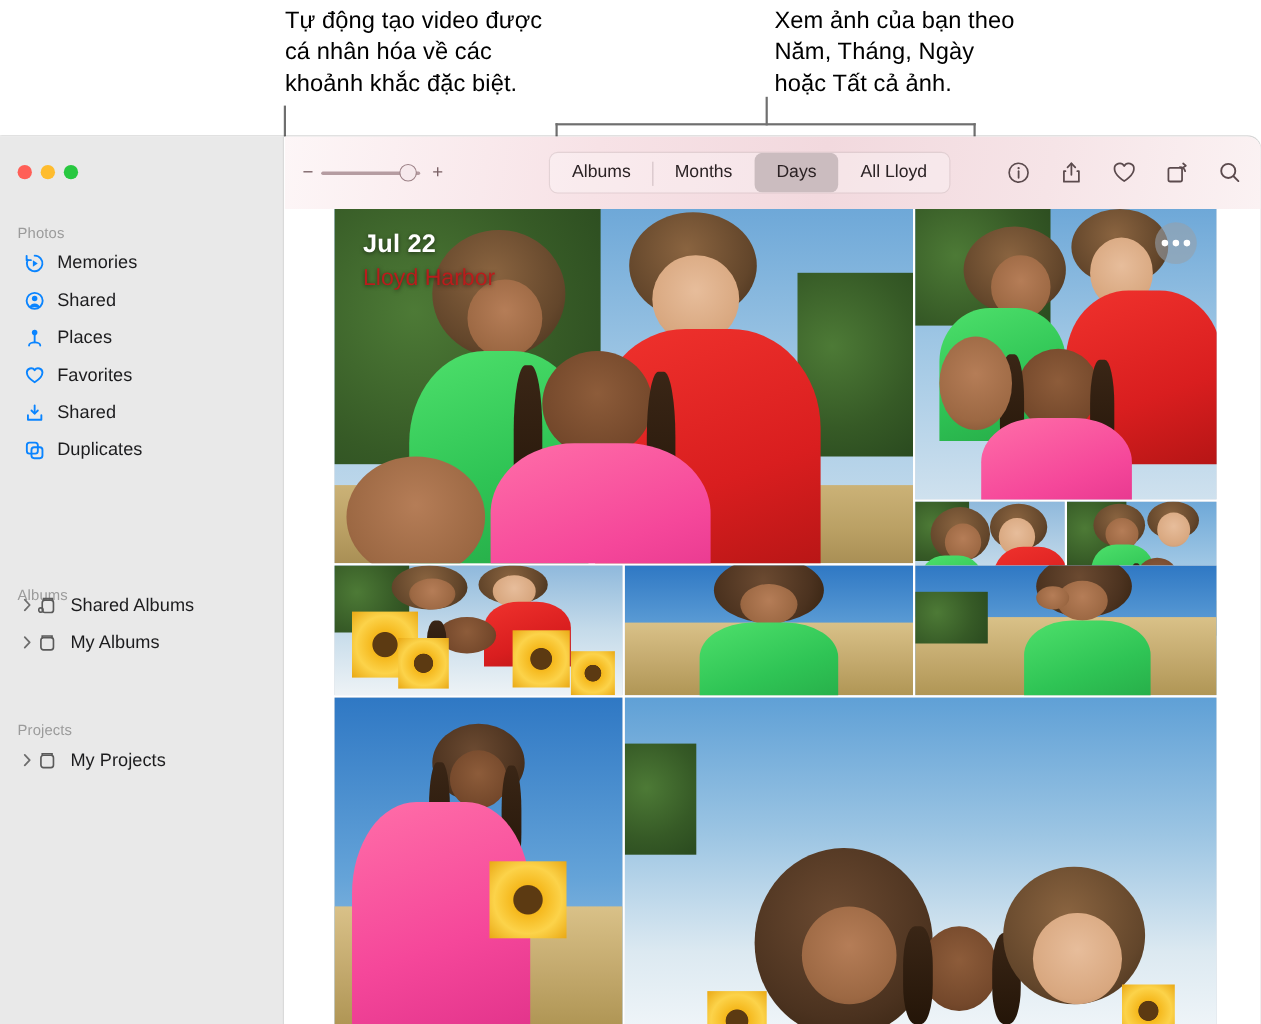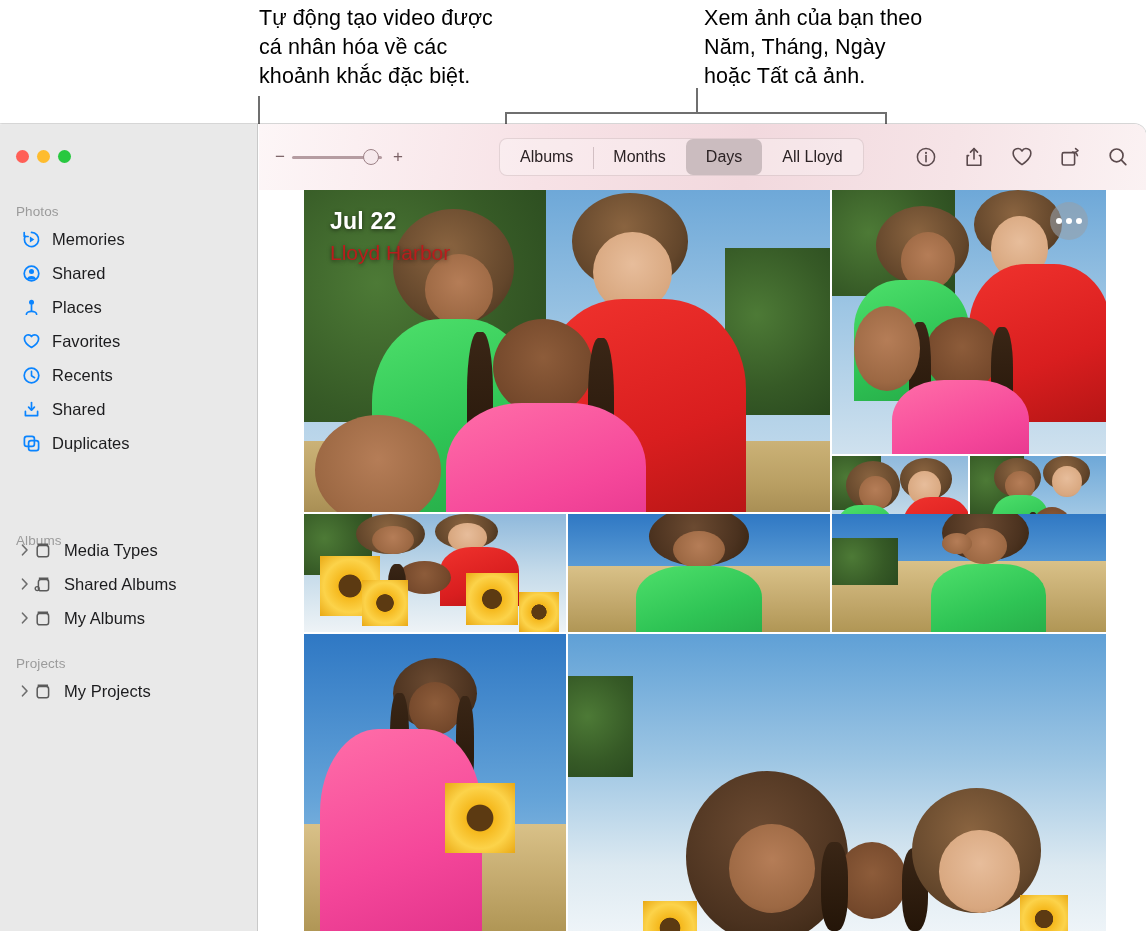--- a/index.html
+++ b/index.html
@@ -291,29 +291,20 @@
 
         <div class="sb-row">
           <span class="sb-icon">
             <svg width="19" height="18" viewBox="0 0 19 18">
               <path d="M9.5 15.5S2.4 11.2 2.4 6.7A3.9 3.9 0 0 1 9.5 4.5 3.9 3.9 0 0 1 16.6 6.7c0 4.5-7.1 8.8-7.1 8.8z" fill="none" stroke="#0a84ff" stroke-width="1.7" stroke-linejoin="round"></path>
             </svg>
           </span>
           <span class="sb-label">Favorites</span>
         </div>
 
-        <div class="sb-row">
-          <span class="sb-icon">
-            <svg width="19" height="19" viewBox="0 0 19 19">
-              <circle cx="9.5" cy="9.5" r="7.3" fill="none" stroke="#0a84ff" stroke-width="1.7"></circle>
-              <path d="M9.5 5.2v4.6l3.1 1.9" fill="none" stroke="#0a84ff" stroke-width="1.6" stroke-linecap="round" stroke-linejoin="round"></path>
-            </svg>
-          </span>
-          <span class="sb-label">Recents</span>
-        </div>
 
         <div class="sb-row">
           <span class="sb-icon">
             <svg width="19" height="19" viewBox="0 0 19 19">
               <path d="M9.5 2.6v7.2" stroke="#0a84ff" stroke-width="1.7" stroke-linecap="round"></path>
               <path d="M6.6 7.2l2.9 2.9 2.9-2.9" fill="none" stroke="#0a84ff" stroke-width="1.7" stroke-linecap="round" stroke-linejoin="round"></path>
               <path d="M3.4 11.4v4.2h12.2v-4.2" fill="none" stroke="#0a84ff" stroke-width="1.7" stroke-linecap="round" stroke-linejoin="round"></path>
             </svg>
           </span>
           <span class="sb-label">Shared</span>
@@ -327,34 +318,20 @@
             </svg>
           </span>
           <span class="sb-label">Duplicates</span>
         </div>
       </div>
 
       <div id="t-albums" class="sb-section-title">Albums</div>
 
       <div id="list-albums">
 
-        <div class="sb-row">
-          <span class="disc">
-            <svg width="8" height="12" viewBox="0 0 8 12">
-              <path d="M1.5 1.2L6 6l-4.5 4.8" fill="none" stroke="#6d6d6d" stroke-width="1.6" stroke-linecap="round" stroke-linejoin="round"></path>
-            </svg>
-          </span>
-          <span class="sb-icon">
-            <svg width="18" height="17" viewBox="0 0 18 17">
-              <rect x="3.2" y="3.6" width="11.4" height="11.2" rx="2.3" fill="none" stroke="#5a5a5a" stroke-width="1.5"></rect>
-              <path d="M4.4 3.6V2.2h8.9v1.4" fill="none" stroke="#5a5a5a" stroke-width="1.5" stroke-linecap="round"></path>
-            </svg>
-          </span>
-          <span class="sb-label">Media Types</span>
-        </div>
 
         <div class="sb-row">
           <span class="disc">
             <svg width="8" height="12" viewBox="0 0 8 12">
               <path d="M1.5 1.2L6 6l-4.5 4.8" fill="none" stroke="#6d6d6d" stroke-width="1.6" stroke-linecap="round" stroke-linejoin="round"></path>
             </svg>
           </span>
           <span class="sb-icon">
             <svg width="18" height="17" viewBox="0 0 18 17">
               <rect x="4.4" y="3.6" width="10.2" height="11.2" rx="2.3" fill="none" stroke="#5a5a5a" stroke-width="1.5"></rect>

